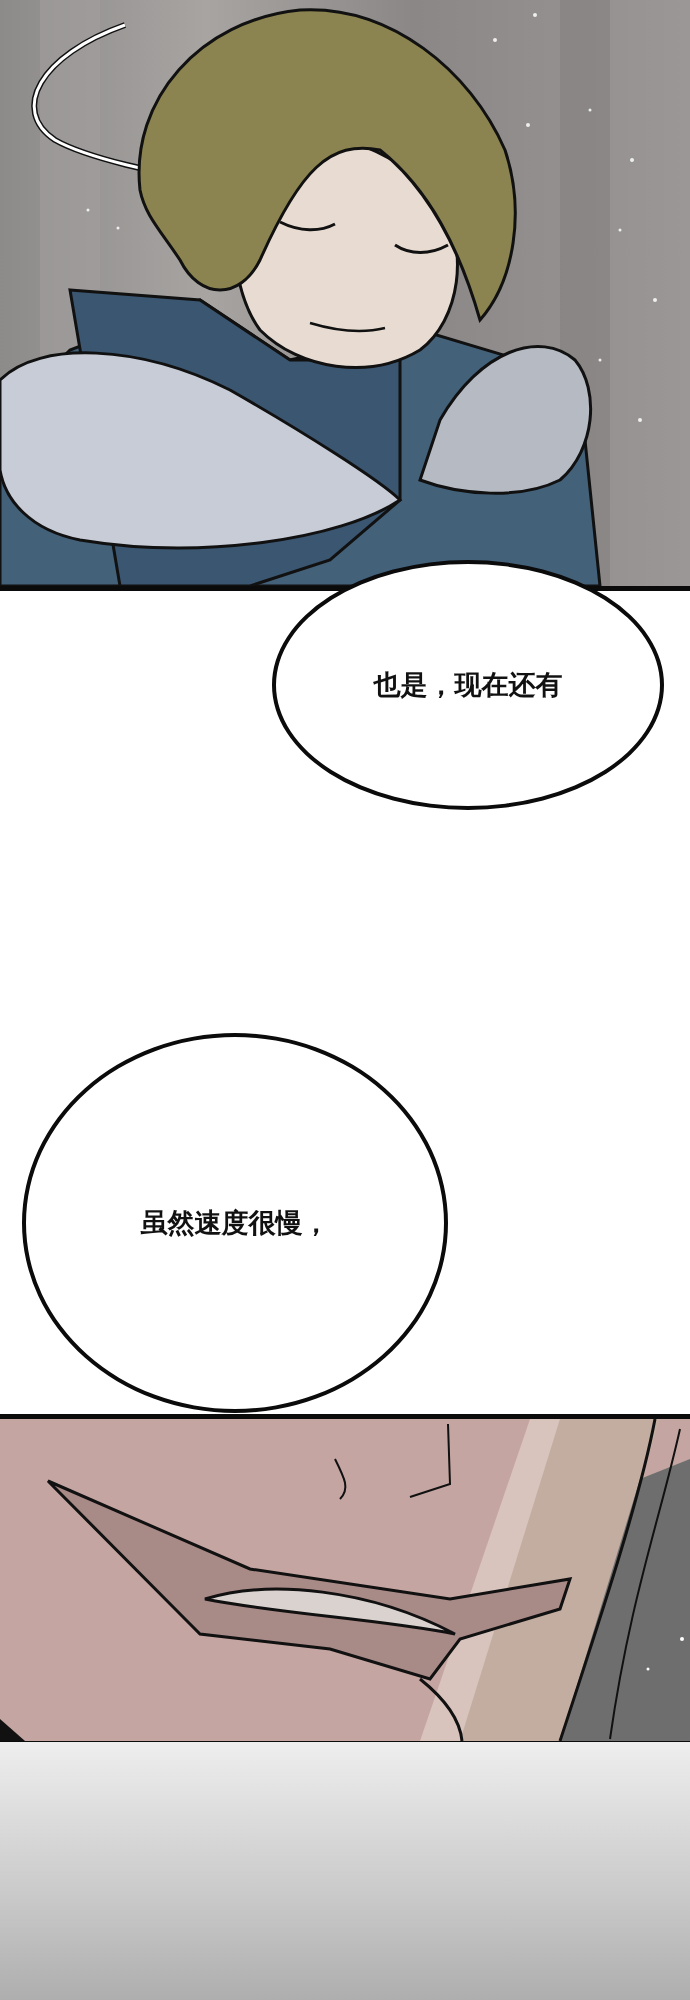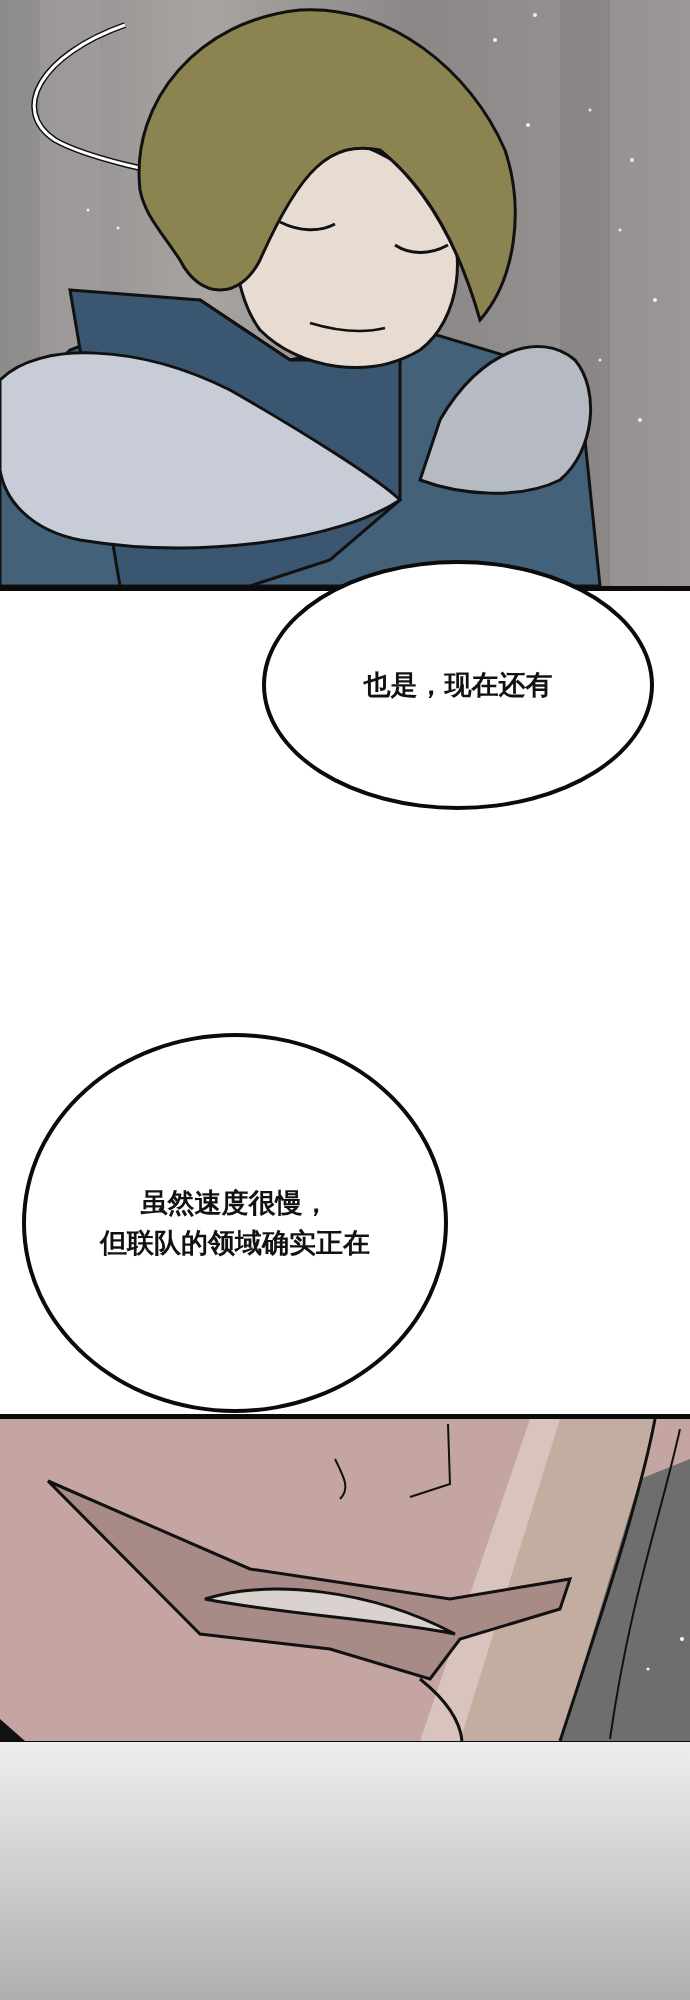--- a/index.html
+++ b/index.html
@@ -2,21 +2,21 @@
 <html><head>
 <meta charset="utf-8">
 <style>
   html, body { margin:0; padding:0; }
   body { width:690px; height:2000px; position:relative; overflow:hidden; background:#ffffff; font-family:"DejaVu Sans", sans-serif; }
   .panel { position:absolute; left:0; width:690px; overflow:hidden; }
   #panel1 { top:0; height:586px; background:linear-gradient(90deg,#8d8b8a 0%,#a7a4a2 30%,#8a8786 60%,#9a9796 100%); border-bottom:5px solid #0b0b0b; }
   #panel2 { top:1414px; height:322px; background:#c4a5a1; border-top:5px solid #0b0b0b; border-bottom:6px solid #0b0b0b; }
   #panel3 { top:1742px; height:258px; background:linear-gradient(180deg,#eeeeee 0%,#c9c9c9 60%,#aeaeae 100%); }
   .bubble { position:absolute; background:#ffffff; border:4px solid #0b0b0b; border-radius:50%; display:flex; align-items:center; justify-content:center; text-align:center; box-sizing:border-box; }
-  #bubble1 { left:262px; top:560px; width:392px; height:250px; }
+  #bubble1 { left:272px; top:560px; width:392px; height:250px; }
   #bubble2 { left:22px; top:1033px; width:426px; height:380px; }
   .bubble-text { font-family:"DejaVu Sans", sans-serif; font-weight:bold; color:#111111; font-size:27px; line-height:40px; }
   .bubble-text div { white-space:nowrap; }
   svg { position:absolute; left:0; top:0; }
 </style>
 </head>
 <body>
 
 <div id="panel1" class="panel">
   <svg width="690" height="586" viewBox="0 0 690 586">
@@ -92,17 +92,16 @@
     <path d="M448,5 L450,65 L410,78" fill="none" stroke="#111" stroke-width="2"></path>
 
     <path d="M420,260 C445,280 460,300 462,322" fill="none" stroke="#111" stroke-width="3"></path>
     <path d="M0,300 L25,322 L0,322 Z" fill="#111"></path>
   </svg>
 </div>
 
 <div id="bubble2" class="bubble">
   <div class="bubble-text">
     <div>虽然速度很慢，</div>
-    <div>但联队的领域确实正在</div>
   </div>
 </div>
 
 <div id="panel3" class="panel"></div>
 
 </body></html>

